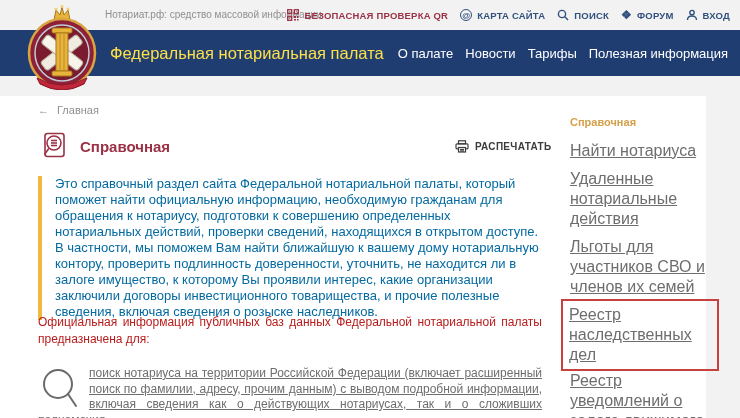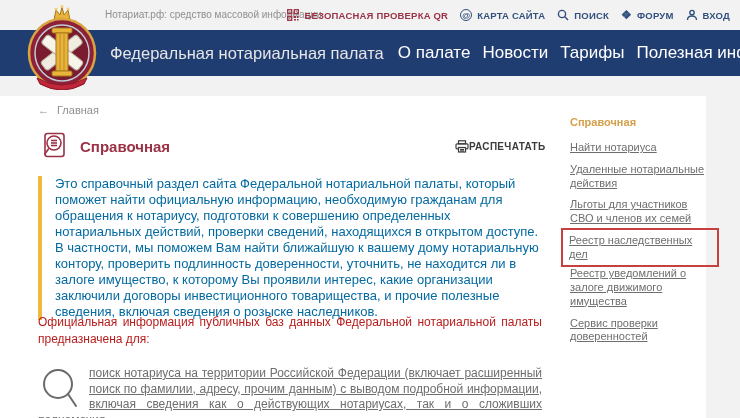--- a/index.html
+++ b/index.html
@@ -13,49 +13,49 @@
   .tagline { position:absolute; left:105px; top:9px; font-size:10px; color:#8f8f8f; }
   .topbar-right { position:absolute; right:10px; top:0; height:30px; display:flex; align-items:center; gap:12px; }
   .top-link { display:flex; align-items:center; gap:5px; font-size:9.5px; font-weight:bold; color:#31507d; letter-spacing:.2px; cursor:pointer; white-space:nowrap; }
   .top-link.qr { color:#9b3145; }
   .circle-at { display:inline-flex; align-items:center; justify-content:center; width:12px; height:12px; border:1.2px solid #31507d; border-radius:50%; font-size:8px; font-weight:bold; color:#31507d; }
   .forum-glyph { font-size:12px; line-height:1; color:#31507d; }
 
   
   .navband { position:absolute; top:30px; left:0; width:740px; height:46px; background:#203d72; display:flex; align-items:center; }
   .nav-inner { display:flex; align-items:center; justify-content:space-between; width:100%; padding:0 8px 0 110px; }
-  .site-title { color:#e5e5e5; font-size:16.5px; white-space:nowrap; cursor:pointer; }
+  .site-title { color:#fde047; font-size:16.5px; white-space:nowrap; cursor:pointer; }
   .main-menu { display:flex; gap:12px; margin-left:14px; }
-  .menu-link { color:#ffffff; font-size:17px; white-space:nowrap; cursor:pointer; }
+  .menu-link { color:#ffffff; font-size:13px; white-space:nowrap; cursor:pointer; }
 
   
   .logo { position:absolute; left:27px; top:4px; width:70px; height:86px; z-index:6; cursor:pointer; }
 
   
   .card { position:absolute; left:0; top:96px; width:706px; height:322px; background:#ffffff; }
 
   .breadcrumb { position:absolute; left:38px; top:8px; font-size:11px; color:#8f8f8f; display:flex; gap:8px; align-items:center; cursor:pointer; }
 
   .section-row { position:absolute; left:40px; top:36px; display:flex; align-items:center; gap:12px; }
   .section-title { font-size:15px; font-weight:bold; color:#9b3145; }
 
-  .print-btn { position:absolute; left:455px; top:44px; display:flex; align-items:center; font-size:10px; font-weight:bold; color:#3c3c3c; letter-spacing:.3px; cursor:pointer; }
+  .print-btn { position:absolute; left:455px; top:44px; display:flex; align-items:center; gap:6px; font-size:10px; font-weight:bold; color:#3c3c3c; letter-spacing:.3px; cursor:pointer; }
 
   .intro { position:absolute; left:38px; top:80px; width:502px; border-left:4px solid #efb93f; padding-left:13px; font-size:13px; line-height:16px; color:#0369a1; }
 
   .db-note { position:absolute; left:38px; top:218px; width:504px; font-size:12px; line-height:1.4; color:#b91c1c; text-align:justify; }
 
   .search-item { position:absolute; left:38px; top:270px; width:504px; font-size:12px; line-height:15.5px; color:#6e6e6e; text-align:justify; }
   .search-item .big-magnifier { float:left; width:44px; height:44px; margin:0 7px 2px 0; }
   .search-item a { color:#6e6e6e; text-decoration:underline; cursor:pointer; }
 
   
   .sidebar { position:absolute; left:570px; top:20px; width:140px; }
   .sidebar-title { font-size:11px; font-weight:bold; color:#d5a04b; margin-bottom:13px; }
-  .side-link { display:block; font-size:11px; line-height:1.25; color:#6e6e6e; text-decoration:underline; margin-bottom:8px; cursor:pointer; }
+  .side-link { display:block; font-size:16px; line-height:1.25; color:#6e6e6e; text-decoration:underline; margin-bottom:8px; cursor:pointer; }
   .side-link.highlighted { border:2px solid #c64040; padding:4px 6px; margin:-6px -9px 0 -9px; }
 
   svg { display:block; }
 </style>
 </head>
 <body>
 
 <div class="stage">
 
   <div class="topbar">

